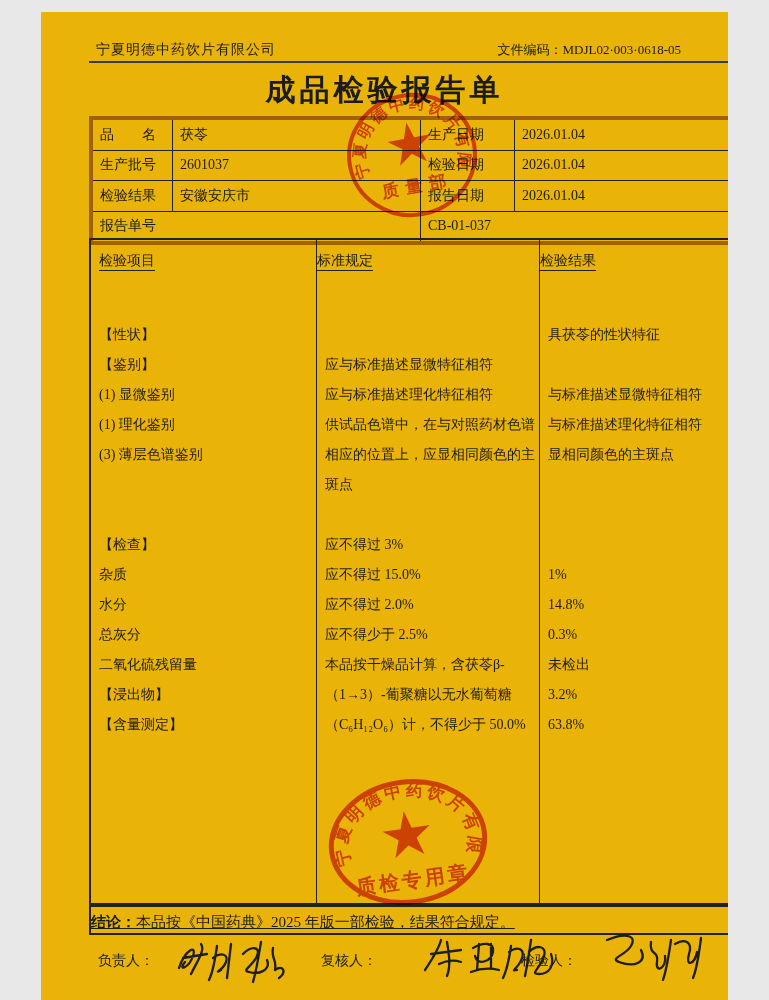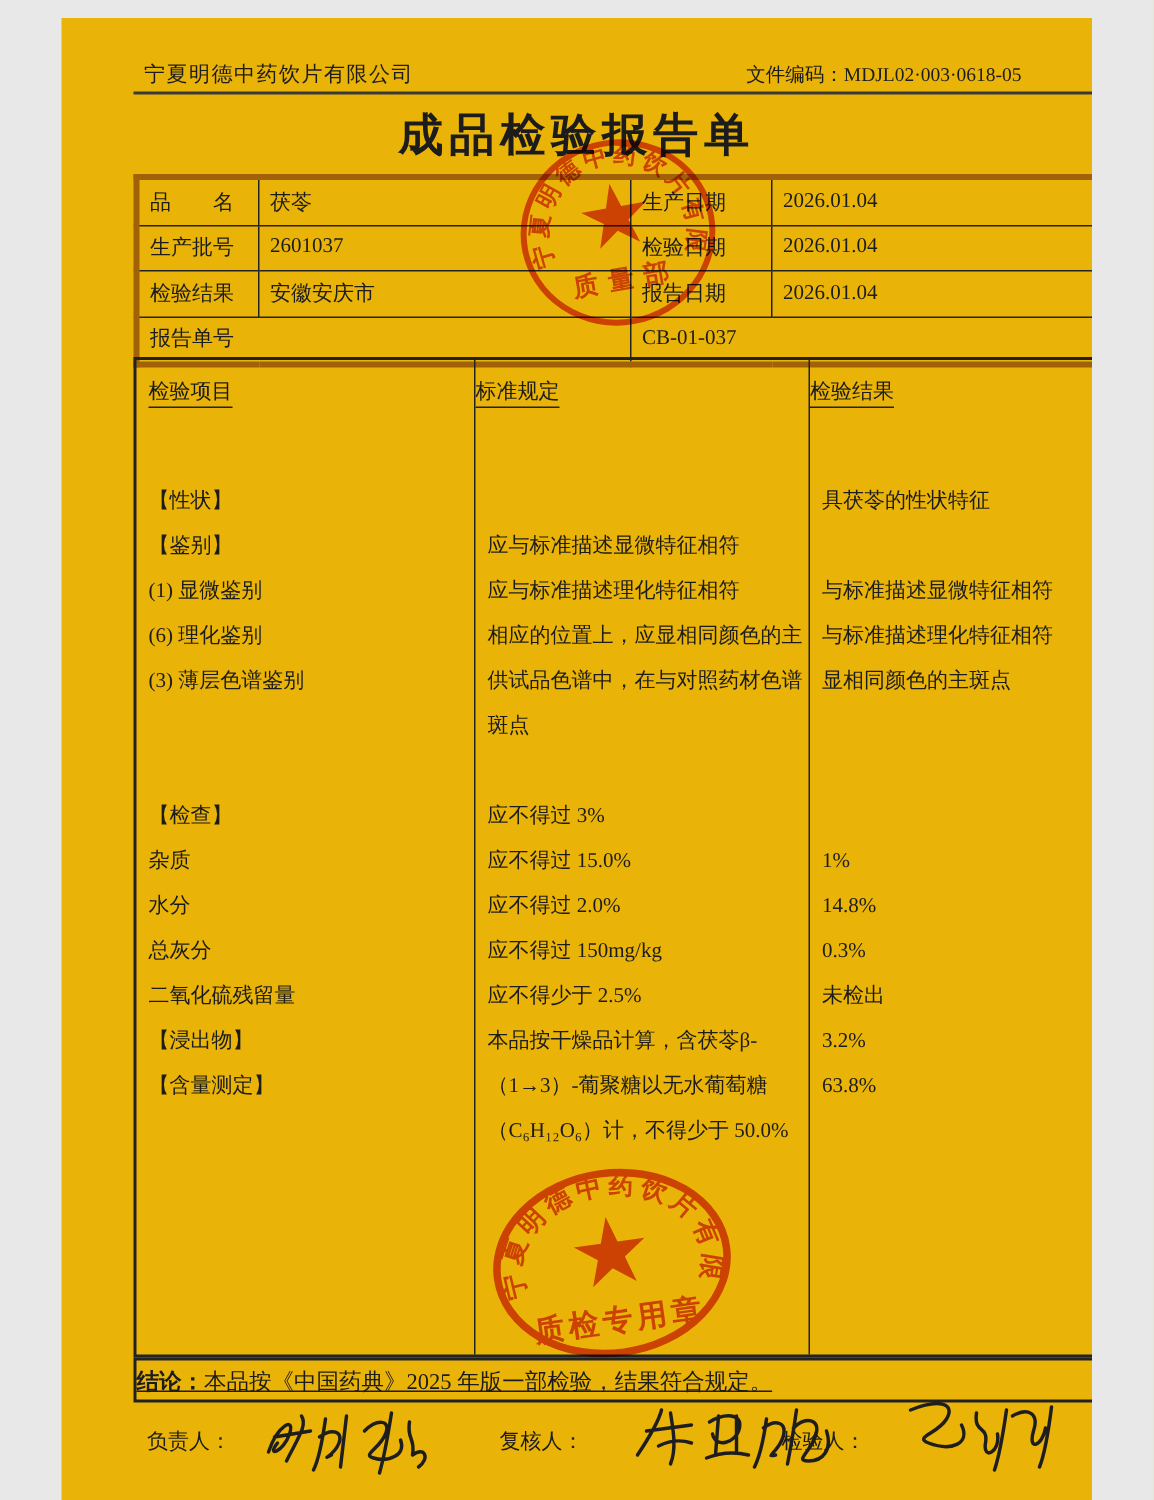--- a/index.html
+++ b/index.html
@@ -31,21 +31,21 @@
   .chead.ctr{text-align:left;}
   .chead.lft{padding-left:8px;}
   .chead span{border-bottom:1px solid #222;padding-bottom:2px;}
   .line{height:30px;line-height:30px;padding:0 8px;font-size:14px;white-space:nowrap;overflow:visible;}
   
   .concl{position:absolute;left:48px;top:893px;width:674px;height:30px;line-height:30px;
          border:2px solid #222;box-sizing:border-box;font-size:15px;padding-left:0;white-space:nowrap;text-decoration:underline;}
   .concl .b{font-weight:bold;}
   
   .siglabel{position:absolute;font-size:14px;top:940px;}
-  .sl1{left:57px;} .sl2{left:292px;} .sl3{left:480px;}
+  .sl1{left:57px;} .sl2{left:280px;} .sl3{left:480px;}
   .sig{position:absolute;}
   .sig path{fill:none;stroke:#1e1e1e;stroke-width:2.3;stroke-linecap:round;stroke-linejoin:round;}
   .sg1{left:128px;top:922px;} .sg2{left:376px;top:918px;} .sg3{left:552px;top:916px;}
   
   .stamp{position:absolute;mix-blend-mode:multiply;opacity:.87;}
   .st-top{left:286px;top:58px;}
   .st-bot{left:262px;top:740px;}
   .stamp text{font-family:"Liberation Serif","DejaVu Serif",serif;fill:#d8453a;font-weight:bold;}
   .stamp .ring{fill:none;stroke:#d8453a;}
   .stamp .star{fill:#d8453a;stroke:none;}
@@ -88,21 +88,21 @@
     </table>
 
   <div class="main">
     <div class="col c1">
       <div class="chead lft"><span>检验项目</span></div>
       <div id="col-item">
           <div class="line"></div>
           <div class="line">【性状】</div>
           <div class="line">【鉴别】</div>
           <div class="line">(1) 显微鉴别</div>
-          <div class="line">(6) 理化鉴别</div>
+          <div class="line">(1) 理化鉴别</div>
           <div class="line">(3) 薄层色谱鉴别</div>
           <div class="line"></div>
           <div class="line"></div>
           <div class="line">【检查】</div>
           <div class="line">杂质</div>
           <div class="line">水分</div>
           <div class="line">总灰分</div>
           <div class="line">二氧化硫残留量</div>
           <div class="line">【浸出物】</div>
           <div class="line">【含量测定】</div>
@@ -110,28 +110,27 @@
           <div class="line"></div>
         </div>
     </div>
     <div class="col c2">
       <div class="chead ctr"><span>标准规定</span></div>
       <div id="col-std">
           <div class="line"></div>
           <div class="line"></div>
           <div class="line">应与标准描述显微特征相符</div>
           <div class="line">应与标准描述理化特征相符</div>
+          <div class="line">供试品色谱中，在与对照药材色谱</div>
           <div class="line">相应的位置上，应显相同颜色的主</div>
-          <div class="line">供试品色谱中，在与对照药材色谱</div>
           <div class="line">斑点</div>
           <div class="line"></div>
           <div class="line">应不得过 3%</div>
           <div class="line">应不得过 15.0%</div>
           <div class="line">应不得过 2.0%</div>
-          <div class="line">应不得过 150mg/kg</div>
           <div class="line">应不得少于 2.5%</div>
           <div class="line">本品按干燥品计算，含茯苓β-</div>
           <div class="line">（1→3）-葡聚糖以无水葡萄糖</div>
           <div class="line">（C₆H₁₂O₆）计，不得少于 50.0%</div>
         </div>
     </div>
     <div class="col c3">
       <div class="chead ctr"><span>检验结果</span></div>
       <div id="col-res">
           <div class="line"></div>

